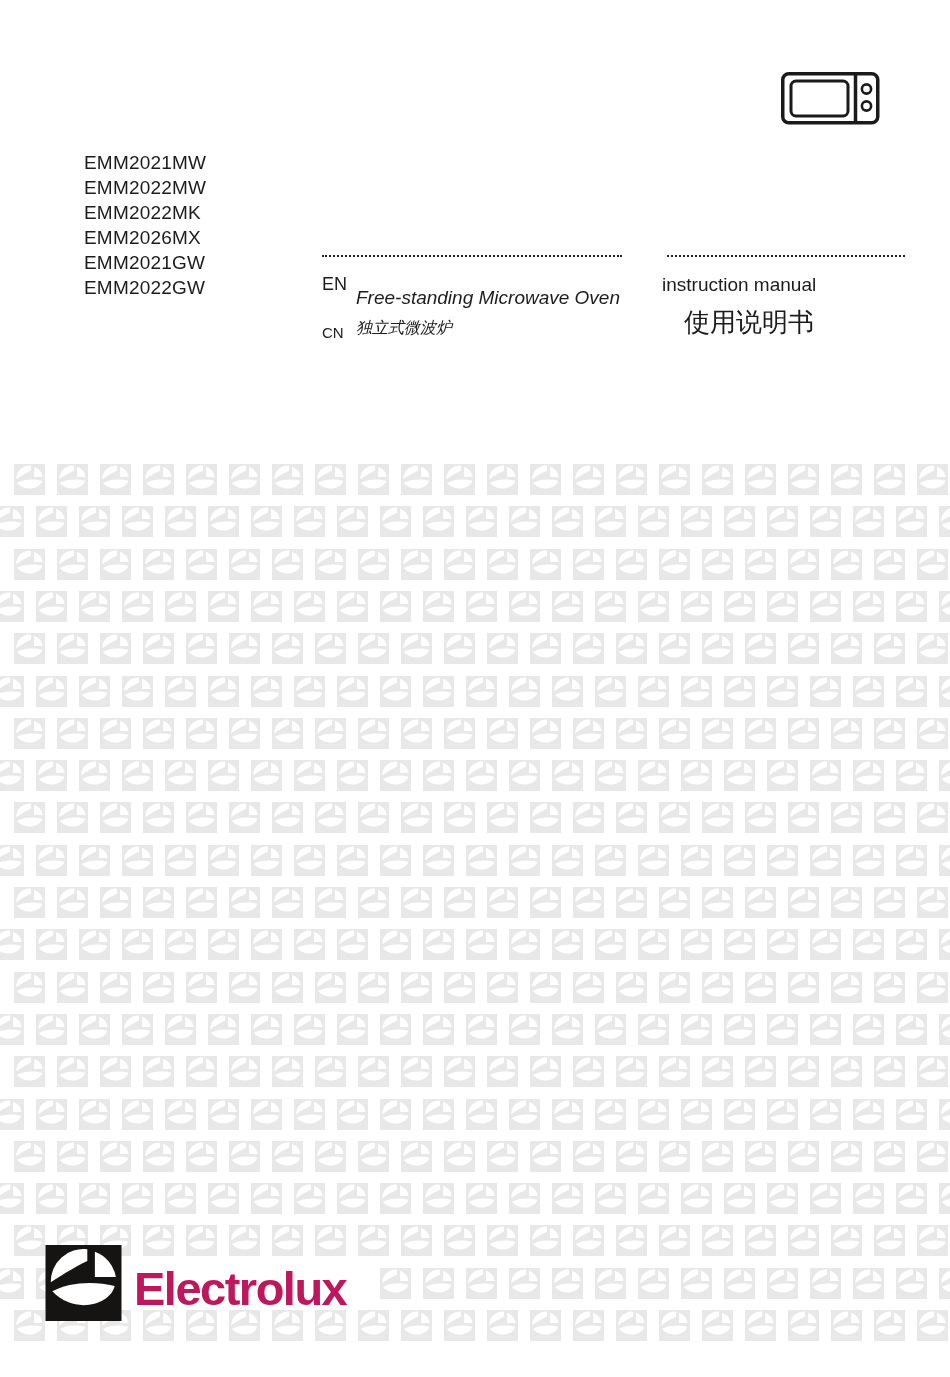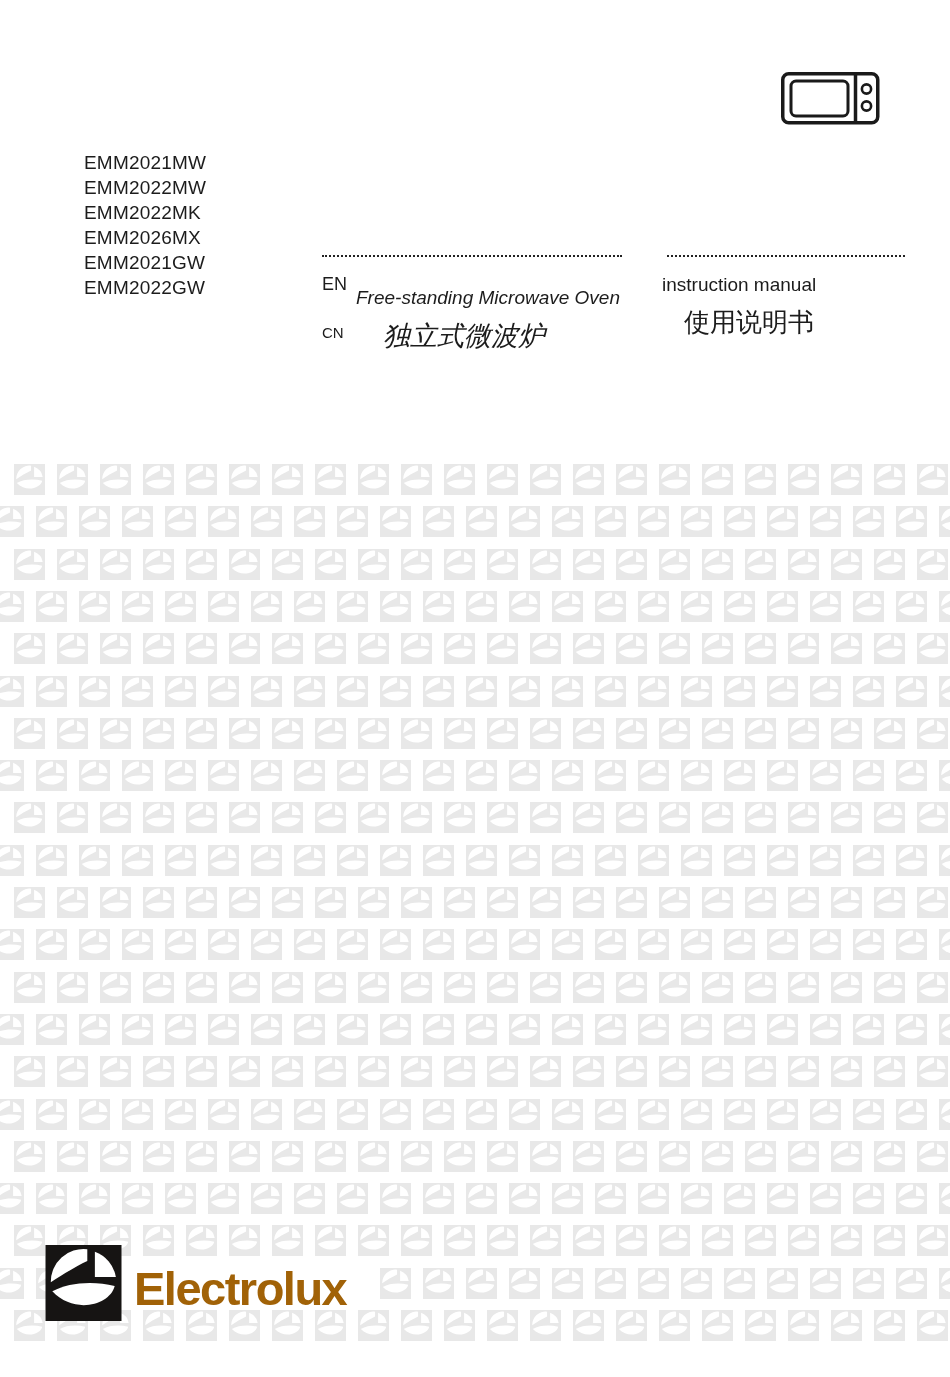--- a/index.html
+++ b/index.html
@@ -29,32 +29,32 @@
   .dotted.left{left:322px;top:255px;width:300px;}
   .dotted.right{left:667px;top:255px;width:238px;}
   .langs{position:absolute;left:322px;top:272px;width:600px;}
   .lang-row{position:relative;height:31.4px;font-size:19px;}
   .lang-row .code{
     position:absolute;left:0;top:2px;font-weight:normal;font-size:18px;
   }
   .lang-row .product{position:absolute;left:34px;top:15px;white-space:nowrap;font-style:italic;}
   .lang-row .manual{position:absolute;left:340px;top:2px;white-space:nowrap;}
   .lang-row.row-cn .code{font-size:15px;top:21px;}
-  .lang-row.row-cn .product{font-size:27px;margin-left:27px;}
+  .lang-row.row-cn .product{font-size:16px;}
   .lang-row.row-cn .manual{left:362px;font-size:26px;}
   
   .wordmark-bg{
     position:absolute;left:121px;top:1265px;width:257px;height:43px;
     background:#ffffff;
   }
   .brand-square{position:absolute;left:43px;top:1245px;width:81px;height:76px;}
   .wordmark{
     position:absolute;left:134px;top:1261px;
     font-size:47px;font-weight:bold;letter-spacing:-1.5px;
-    color:#a16207;white-space:nowrap;
+    color:#be185d;white-space:nowrap;
   }
 </style>
 </head>
 <body>
 
 <div class="page">
 
   <div class="pattern">
       <svg viewBox="0 0 100 100" style="left: 14px; top: 0px; width: 31px; height: 33px;">
         <rect width="100" height="100" fill="#e8e8e8"></rect>

